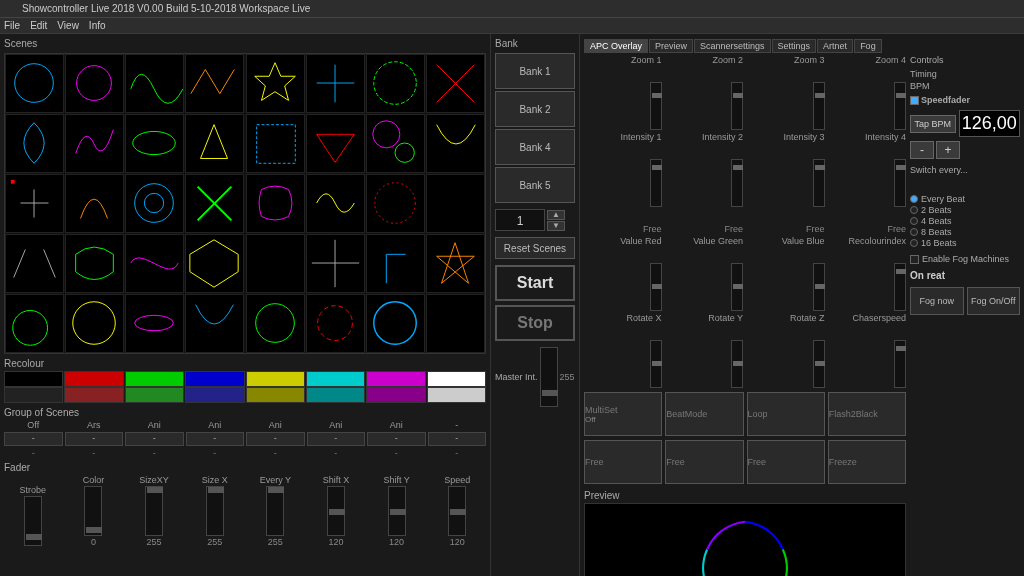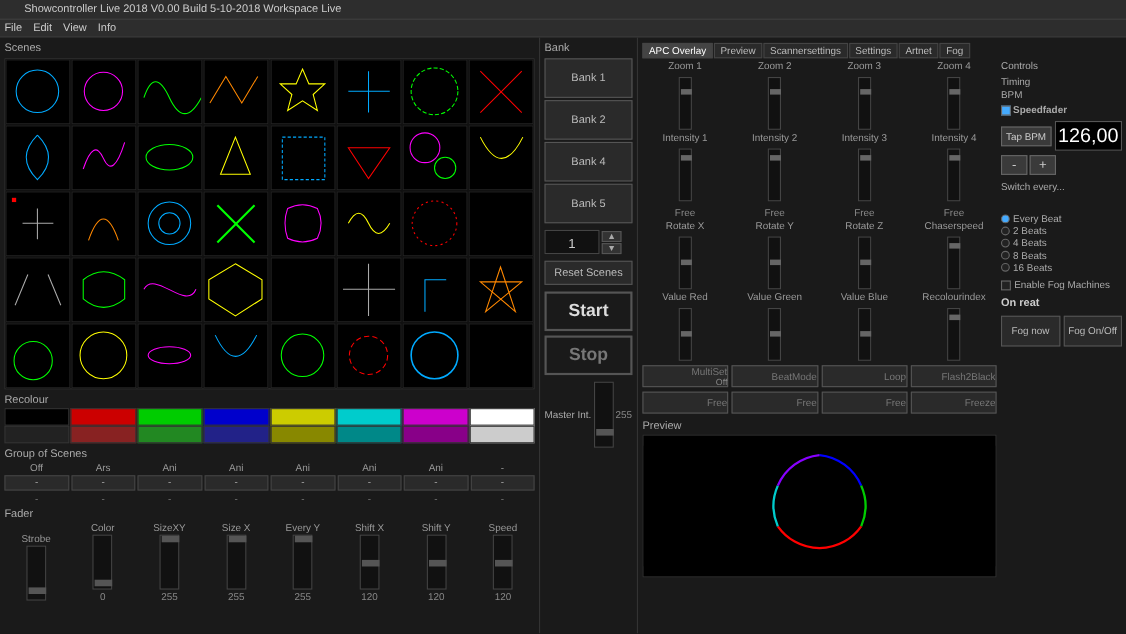--- a/index.html
+++ b/index.html
@@ -301,22 +301,22 @@
     }
 
     #sliders-grid {
       display: grid;
       grid-template-columns: repeat(4, 1fr);
       gap: 4px;
     }
     .sg-col {
       display: flex;
       flex-direction: column;
-      align-items: center;
-      gap: 5px;
+      align-items: flex-end;
+      gap: 17px;
     }
     .sg-top-label { font-size: 9px; color: #999; }
     .sg-vslider {
       width: 12px;
       height: 48px;
       background: #111;
       border: 1px solid #444;
       position: relative;
     }
     .sg-thumb {
@@ -334,26 +334,26 @@
       display: grid;
       grid-template-columns: repeat(4, 1fr);
       gap: 3px;
       margin-top: 2px;
     }
     .ctrl-btn {
       background: #2a2a2a;
       border: 1px solid #555;
       color: #aaa;
       font-size: 8px;
-      height: 20px;
+      height: 44px;
       cursor: pointer;
       text-align: center;
       display: flex;
       flex-direction: column;
-      align-items: flex-end;
+      align-items: flex-start;
       justify-content: center;
     }
     .ctrl-btn-label { font-size: 9px; color: #777; }
     .ctrl-btn-sub { font-size: 8px; color: #888; }
     .controls-title { font-size: 9px; color: #aaa; margin-bottom: 2px; }
     #bpm-display {
       background: #000;
       border: 1px solid #555;
       color: #fff;
       font-size: 18px;
@@ -977,20 +977,47 @@
           </div>
           <div class="sg-col">
             <div class="sg-top-label">Intensity 4</div>
             <div class="sg-vslider">
                 <div class="sg-thumb" style="top:5px;"></div>
               </div>
             <div class="sg-bottom-label">Free</div>
           </div>
         </div>
 
+        <div id="value-grid" style="display:grid;grid-template-columns:repeat(4,1fr);gap:4px;">
+          <div class="sg-col">
+            <div class="sg-top-label">Value Red</div>
+            <div class="sg-vslider">
+                <div class="sg-thumb" style="top:20px;"></div>
+              </div>
+          </div>
+          <div class="sg-col">
+            <div class="sg-top-label">Value Green</div>
+            <div class="sg-vslider">
+                <div class="sg-thumb" style="top:20px;"></div>
+              </div>
+          </div>
+          <div class="sg-col">
+            <div class="sg-top-label">Value Blue</div>
+            <div class="sg-vslider">
+                <div class="sg-thumb" style="top:20px;"></div>
+              </div>
+          </div>
+          <div class="sg-col">
+            <div class="sg-top-label">Recolourindex</div>
+            <div class="sg-vslider">
+                <div class="sg-thumb" style="top:5px;"></div>
+              </div>
+          </div>
+        </div>
+
         <div id="rotate-grid" style="display:grid;grid-template-columns:repeat(4,1fr);gap:4px;">
           <div class="sg-col">
             <div class="sg-top-label">Rotate X</div>
             <div class="sg-vslider">
                 <div class="sg-thumb" style="top:20px;"></div>
               </div>
           </div>
           <div class="sg-col">
             <div class="sg-top-label">Rotate Y</div>
             <div class="sg-vslider">
@@ -998,47 +1025,20 @@
               </div>
           </div>
           <div class="sg-col">
             <div class="sg-top-label">Rotate Z</div>
             <div class="sg-vslider">
                 <div class="sg-thumb" style="top:20px;"></div>
               </div>
           </div>
           <div class="sg-col">
             <div class="sg-top-label">Chaserspeed</div>
-            <div class="sg-vslider">
-                <div class="sg-thumb" style="top:5px;"></div>
-              </div>
-          </div>
-        </div>
-
-        <div id="value-grid" style="display:grid;grid-template-columns:repeat(4,1fr);gap:4px;">
-          <div class="sg-col">
-            <div class="sg-top-label">Value Red</div>
-            <div class="sg-vslider">
-                <div class="sg-thumb" style="top:20px;"></div>
-              </div>
-          </div>
-          <div class="sg-col">
-            <div class="sg-top-label">Value Green</div>
-            <div class="sg-vslider">
-                <div class="sg-thumb" style="top:20px;"></div>
-              </div>
-          </div>
-          <div class="sg-col">
-            <div class="sg-top-label">Value Blue</div>
-            <div class="sg-vslider">
-                <div class="sg-thumb" style="top:20px;"></div>
-              </div>
-          </div>
-          <div class="sg-col">
-            <div class="sg-top-label">Recolourindex</div>
             <div class="sg-vslider">
                 <div class="sg-thumb" style="top:5px;"></div>
               </div>
           </div>
         </div>
 
         <div class="btn-row">
           <div class="ctrl-btn">
             <div class="ctrl-btn-label">MultiSet</div>
             <div class="ctrl-btn-sub">Off</div>

